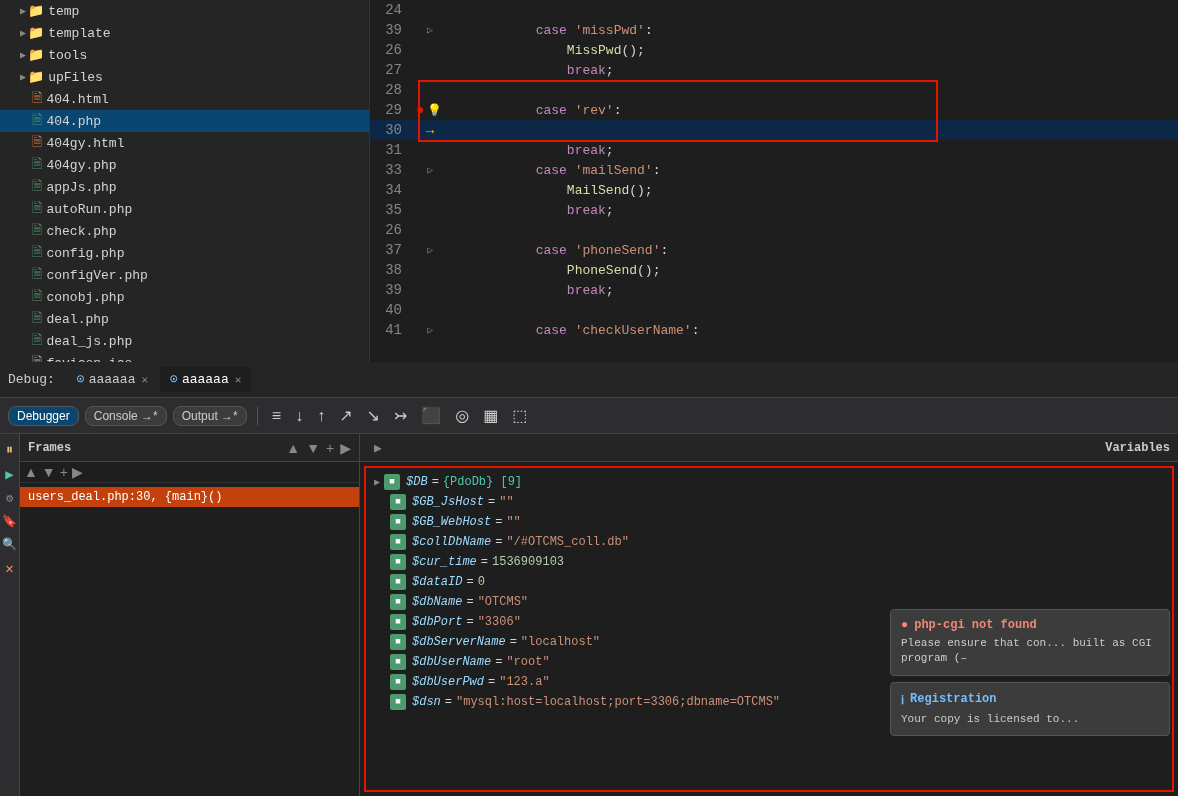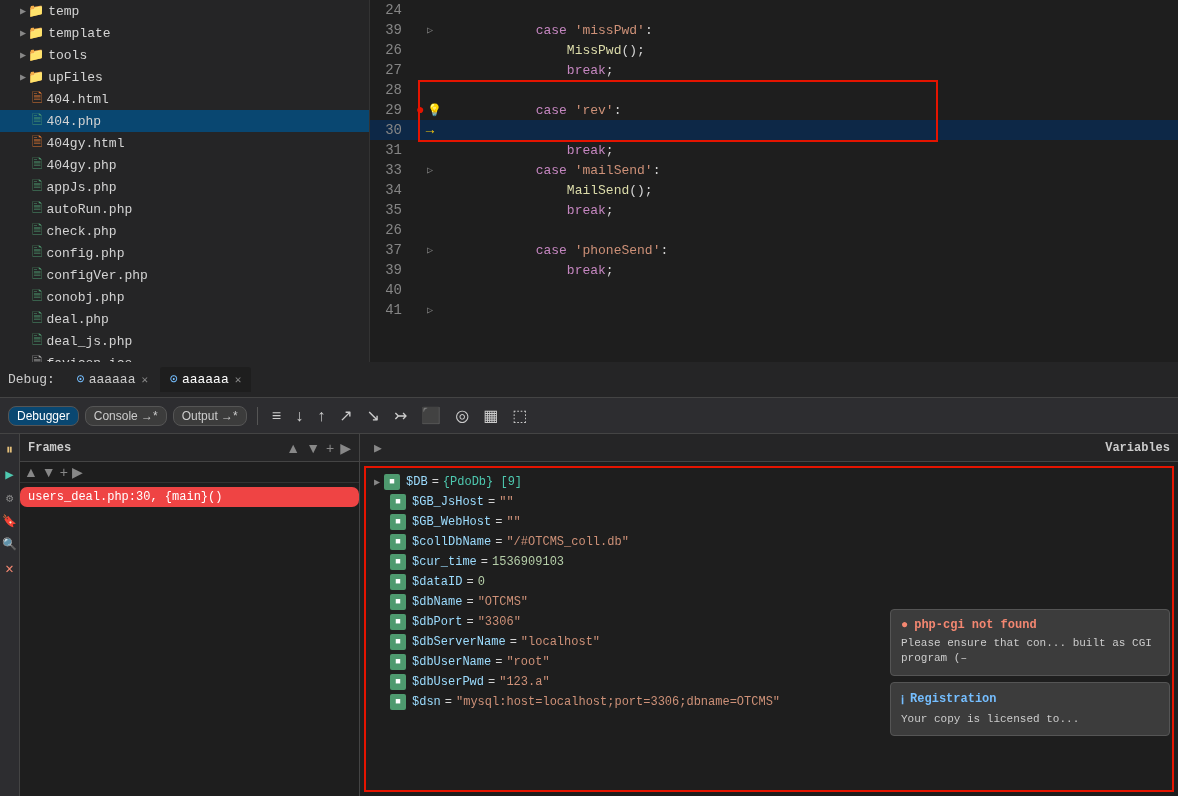--- a/index.html
+++ b/index.html
@@ -240,23 +240,22 @@
       border-bottom: 1px solid #333;
     }
 
     .frame-item {
       padding: 3px 8px;
       cursor: pointer;
       font-size: 12px;
     }
 
     .frame-item.selected {
-      background: #ef4444;
+      background: #c2410c;
       color: #fff;
-      border-radius: 7px;
     }
 
     
     .variables-panel {
       flex: 1;
       display: flex;
       flex-direction: column;
       overflow: hidden;
       position: relative;
     }
@@ -285,21 +284,21 @@
       margin-right: 6px;
       display: flex;
       align-items: center;
       justify-content: center;
       color: white;
       font-size: 9px;
       font-weight: bold;
       flex-shrink: 0;
     }
 
-    .var-name { color: #9cdcfe; }
+    .var-name { color: #9cdcfe; font-style: italic; }
     .var-eq { color: #d4d4d4; margin: 0 4px; }
     .var-val-str { color: #ce9178; }
     .var-val-num { color: #b5cea8; font-family: Liberation Mono, monospace; }
     .var-val-obj { color: #4ec9b0; }
 
     
     .notifications {
       position: absolute;
       right: 8px;
       bottom: 60px;
@@ -541,38 +540,44 @@
         </div>
 
         <div class="code-line">
           <span class="line-num">37</span>
           <span class="line-gutter">
               <span style="color:#888;font-size:10px;">▷</span>
             </span>
           <span class="code-content">            <span class="kw2">case</span> <span class="str">'phoneSend'</span>:</span>
         </div>
 
+        <div class="code-line">
+          <span class="line-num">38</span>
+          <span class="line-gutter"></span>
+          <span class="code-content">                <span class="fn">PhoneSend</span>();</span>
+        </div>
 
         <div class="code-line">
           <span class="line-num">39</span>
           <span class="line-gutter"></span>
           <span class="code-content">                <span class="kw2">break</span>;</span>
         </div>
 
         <div class="code-line">
           <span class="line-num">40</span>
           <span class="line-gutter"></span>
           <span class="code-content"></span>
         </div>
 
         <div class="code-line">
           <span class="line-num">41</span>
           <span class="line-gutter">
               <span style="color:#888;font-size:10px;">▷</span>
             </span>
+          <span class="code-content">            <span class="kw2">case</span> <span class="str">'checkUserName'</span>:</span>
         </div>
 
         <div class="code-line">
 
           <span class="line-gutter"></span>
 
         </div>
 
       </div>
     </div>

